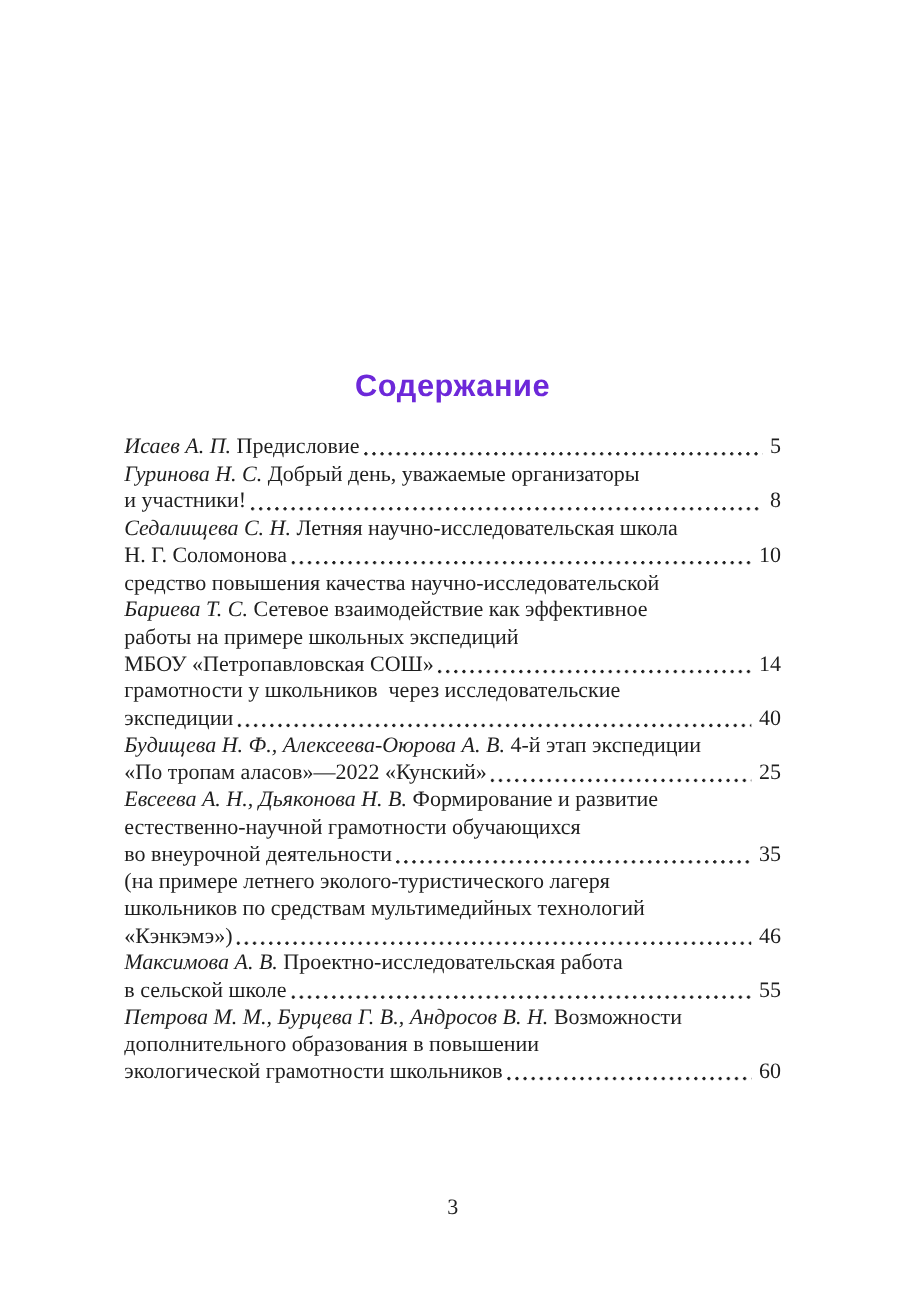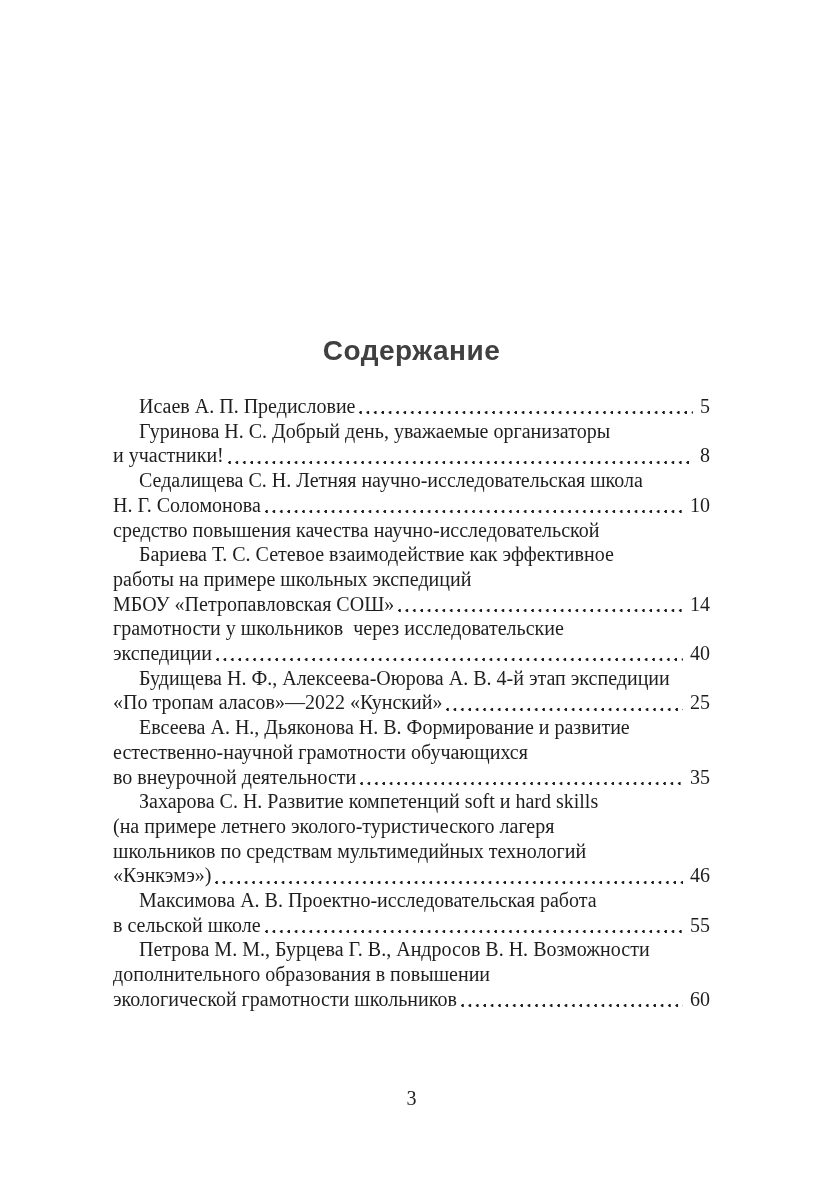--- a/index.html
+++ b/index.html
@@ -19,43 +19,43 @@
     position: absolute;
     top: 334px;
     left: 113px;
     width: 597px;
     text-align: center;
     font-family: "Liberation Sans", sans-serif;
     font-weight: 700;
     font-size: 28px;
     line-height: 34px;
     letter-spacing: 0.5px;
-    color: #404040;
+    color: #6d28d9;
   }
   .toc {
     position: absolute;
     top: 394px;
     left: 113px;
     width: 597px;
     font-size: 20px;
     line-height: 24.7px;
   }
   .toc .entry {
     margin: 0;
   }
   .toc .line {
     white-space: pre;
   }
   .toc .line.last {
     display: flex;
     align-items: baseline;
   }
   .toc .author {
+    font-style: italic;
     white-space: pre;
-    margin-left: 26px;
   }
   .toc .text {
     white-space: pre;
     flex: 0 0 auto;
     text-align: right;
   }
   .toc .leader {
     flex: 1 1 auto;
     align-self: flex-end;
     height: 3px;
@@ -110,21 +110,20 @@
     <div class="entry">
       <div class="line"><span class="author">Будищева Н. Ф., Алексеева-Оюрова А. В. </span><span class="text">4-й этап экспедиции</span></div>
       <div class="line last"><span class="text">«По тропам аласов»—2022 «Кунский»</span><span class="leader"></span><span class="pagenum">25</span></div>
     </div>
     <div class="entry">
       <div class="line"><span class="author">Евсеева А. Н., Дьяконова Н. В. </span><span class="text">Формирование и развитие</span></div>
       <div class="line"><span class="text">естественно-научной грамотности обучающихся</span></div>
       <div class="line last"><span class="text">во внеурочной деятельности</span><span class="leader"></span><span class="pagenum">35</span></div>
     </div>
     <div class="entry">
-      <div class="line"><span class="author">Захарова С. Н. </span><span class="text">Развитие компетенций soft и hard skills</span></div>
       <div class="line"><span class="text">(на примере летнего эколого-туристического лагеря</span></div>
       <div class="line"><span class="text">школьников по средствам мультимедийных технологий</span></div>
       <div class="line last"><span class="text">«Кэнкэмэ»)</span><span class="leader"></span><span class="pagenum">46</span></div>
     </div>
     <div class="entry">
       <div class="line"><span class="author">Максимова А. В. </span><span class="text">Проектно-исследовательская работа</span></div>
       <div class="line last"><span class="text">в сельской школе</span><span class="leader"></span><span class="pagenum">55</span></div>
     </div>
     <div class="entry">
       <div class="line"><span class="author">Петрова М. М., Бурцева Г. В., Андросов В. Н. </span><span class="text">Возможности</span></div>

